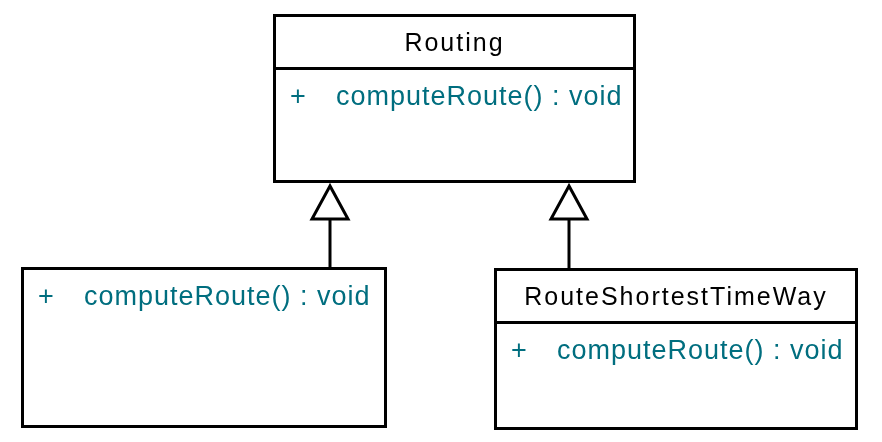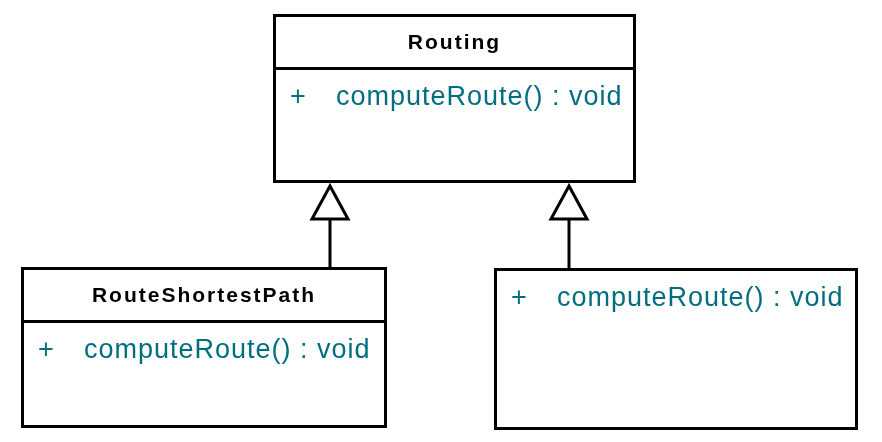--- a/index.html
+++ b/index.html
@@ -24,22 +24,22 @@
     border: 3px solid #000000;
     background: #ffffff;
     box-sizing: border-box;
   }
   .class-title {
     height: 50px;
     border-bottom: 3px solid #000000;
     display: flex;
     align-items: center;
     justify-content: center;
-    font-weight: bold;
-    font-size: 21px;
+    font-weight: normal;
+    font-size: 25px;
     letter-spacing: 2px;
     color: #000000;
     white-space: nowrap;
   }
   .class-methods {
     padding: 11px 0 0 14px;
   }
   .method-row {
     display: flex;
     align-items: baseline;
@@ -75,30 +75,30 @@
     <div class="class-title">Routing</div>
     <div class="class-methods">
       <div class="method-row">
         <span class="vis">+</span>
         <span class="sig">computeRoute() : void</span>
       </div>
     </div>
   </div>
 
   <div class="class-box" id="box-path">
-    <div class="class-title">RouteShortestPath</div>
     <div class="class-methods">
       <div class="method-row">
         <span class="vis">+</span>
         <span class="sig">computeRoute() : void</span>
       </div>
     </div>
   </div>
 
   <div class="class-box" id="box-timeway">
+    <div class="class-title">RouteShortestTimeWay</div>
     <div class="class-methods">
       <div class="method-row">
         <span class="vis">+</span>
         <span class="sig">computeRoute() : void</span>
       </div>
     </div>
   </div>
 
 </div>
 

